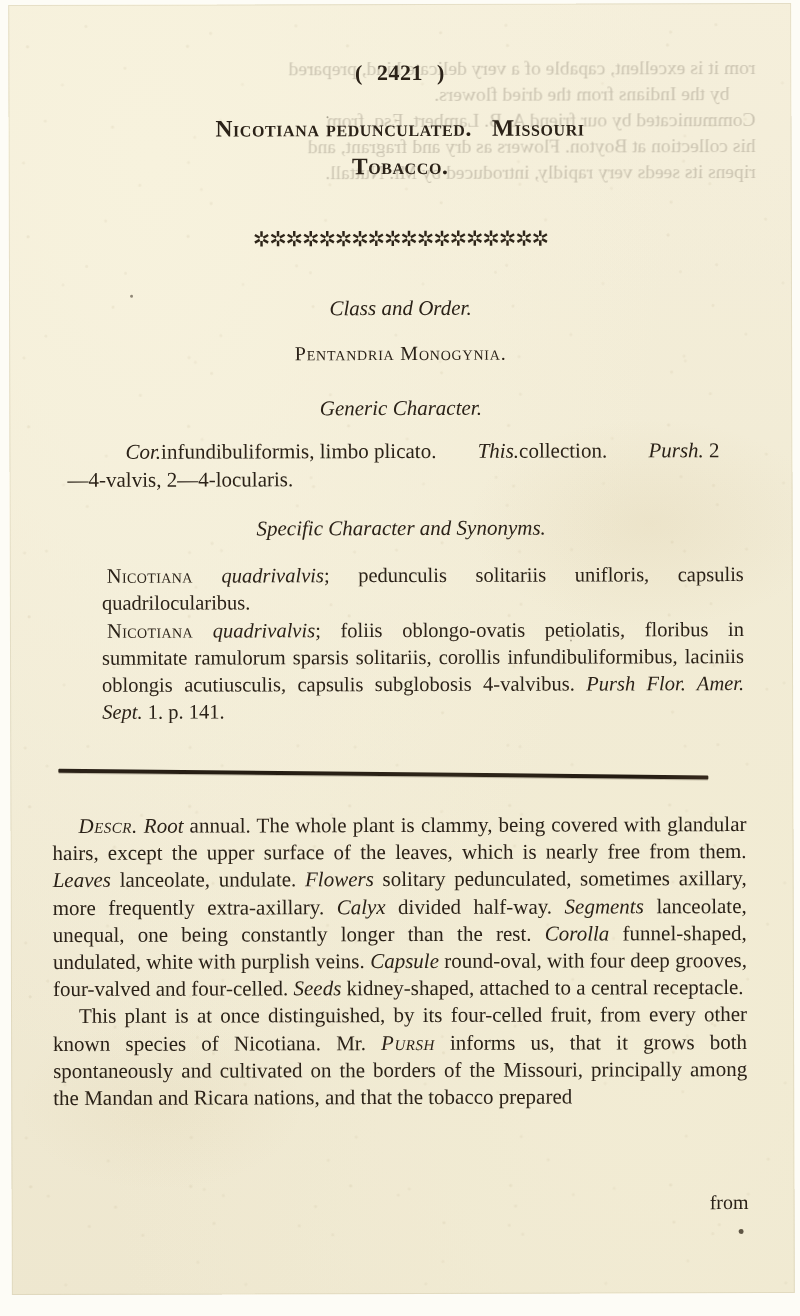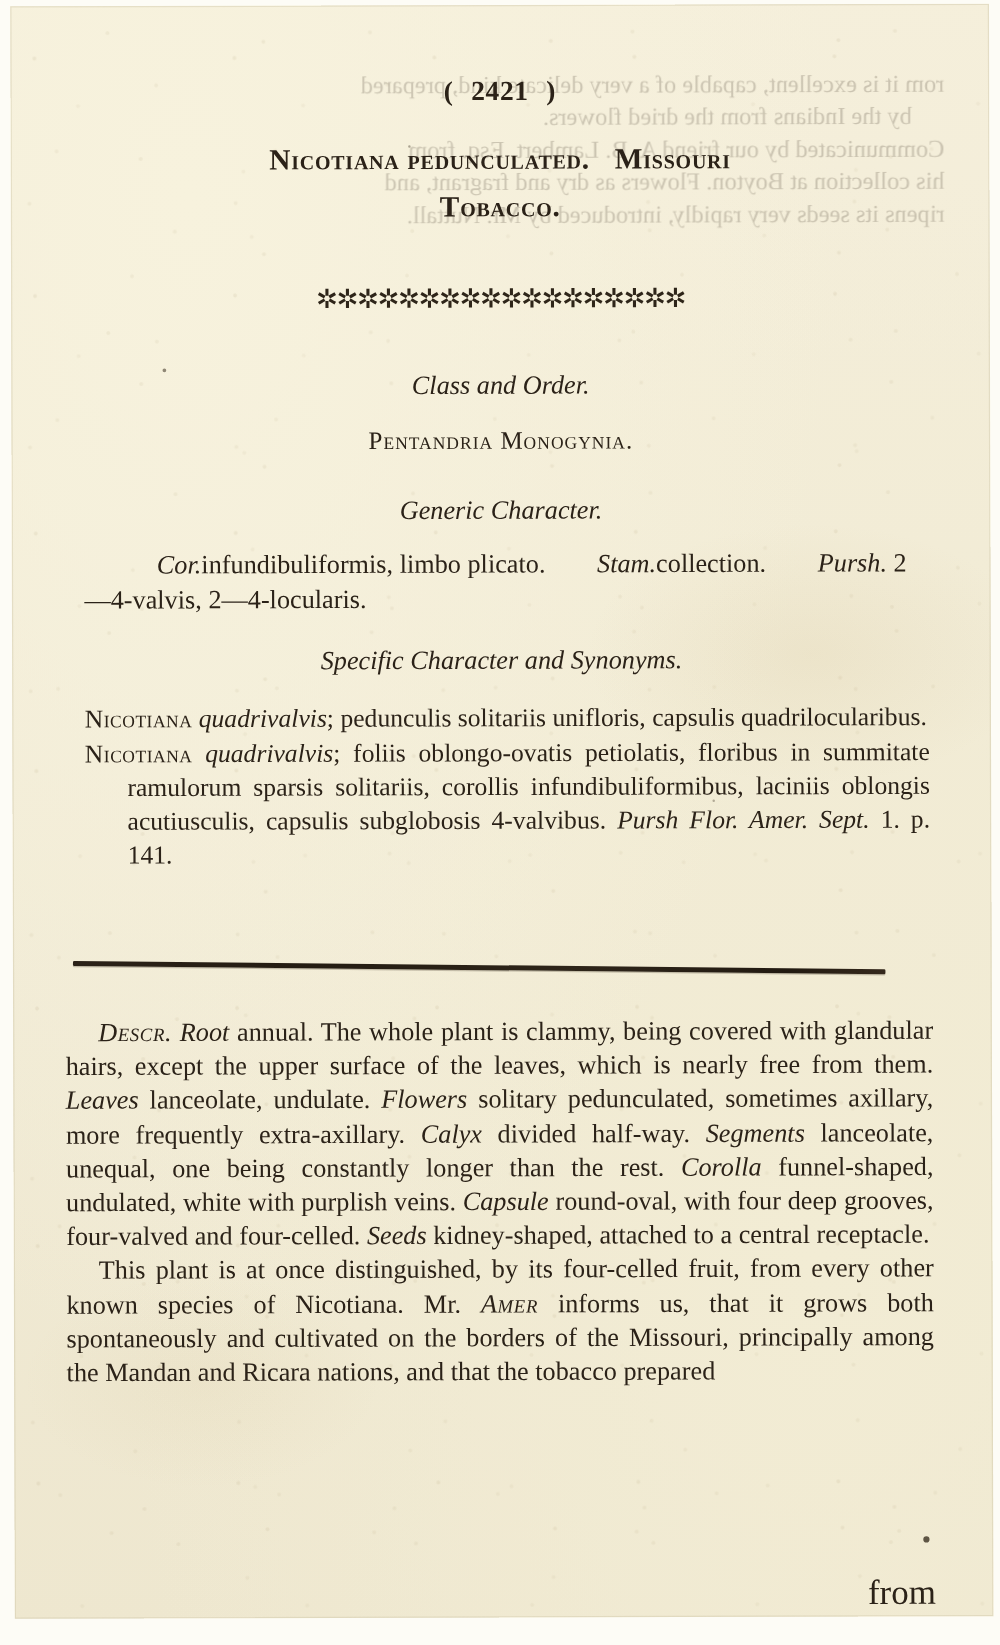--- a/index.html
+++ b/index.html
@@ -186,21 +186,21 @@
     width: 676px;
     font-size: 20.5px;
     line-height: 27px;
   }
   .syn-entry {
     padding-left: 34px;
     text-indent: -34px;
     margin-bottom: 1px;
     text-align: justify;
   }
-  .syn-entry .sc { font-variant: small-caps; letter-spacing: .4px; }
+  .syn-entry .sc { font-variant: small-caps; letter-spacing: .4px; margin-left: 39px; }
   .syn-entry i { font-style: italic; }
 
   
   .rule {
     position: absolute;
     left: 48px;
     top: 768px;
     width: 650px;
     height: 4px;
     background: linear-gradient(92deg,
@@ -222,22 +222,22 @@
   }
   .body-text p { margin: 0; }
   .body-text p + p { text-indent: 26px; }
   .body-text i { }
   .body-text .sc { font-variant: small-caps; letter-spacing: .5px; font-style: italic; }
 
   
   .catchword {
     position: absolute;
     right: 46px;
-    top: 1256px;
-    font-size: 28px;
+    top: 1188px;
+    font-size: 20px;
   }
 
   
   .fleck { position: absolute; background: #3a2f20; border-radius: 50%; pointer-events: none; }
 </style>
 </head>
 <body>
 
 <div class="page">
   <div class="leaf">
@@ -270,21 +270,21 @@
 
       <div class="ornament">✲✲✲✲✲✲✲✲✲✲✲✲✲✲✲✲✲✲</div>
 
       <div class="head-italic" style="top:292px;">Class and Order.</div>
       <div class="head-smallcaps" style="top:338px;">Pentandria Monogynia.</div>
 
       <div class="head-italic" style="top:392px;">Generic Character.</div>
 
       <div class="generic-char">
         <i>Cor.</i><span>infundibuliformis, limbo plicato.</span>
-        <i>Stam.</i><span>collection.</span>
+        <i>This.</i><span>collection.</span>
         <i>Pursh.</i>
         <span>2—4-valvis, 2—4-locularis.</span>
       </div>
 
       <div class="head-italic" style="top:512px;">Specific Character and Synonyms.</div>
 
       <div class="synonyms">
         <div class="syn-entry">
           <span class="sc">Nicotiana</span>
           <i>quadrivalvis</i><span>; pedunculis solitariis unifloris, capsulis quadrilocularibus.</span>
@@ -298,21 +298,21 @@
       </div>
 
       <div class="rule"></div>
 
       <div class="body-text">
         <p>
           <span style="display:inline-block;width:26px;"></span><span class="sc">Descr.</span>
           <i>Root</i><span> annual. The whole plant is clammy, being covered with glandular hairs, except the upper surface of the leaves, which is nearly free from them. </span><i>Leaves</i><span> lanceolate, undulate. </span><i>Flowers</i><span> solitary pedunculated, sometimes axillary, more frequently extra-axillary. </span><i>Calyx</i><span> divided half-way. </span><i>Segments</i><span> lanceolate, unequal, one being constantly longer than the rest. </span><i>Corolla</i><span> funnel-shaped, undulated, white with purplish veins. </span><i>Capsule</i><span> round-oval, with four deep grooves, four-valved and four-celled. </span><i>Seeds</i><span> kidney-shaped, attached to a central receptacle.</span>
         </p>
         <p>
-          <span>This plant is at once distinguished, by its four-celled fruit, from every other known species of Nicotiana. Mr. </span><span class="sc">Amer</span><span> informs us, that it grows both spontaneously and cultivated on the borders of the Missouri, principally among the Mandan and Ricara nations, and that the tobacco prepared</span>
+          <span>This plant is at once distinguished, by its four-celled fruit, from every other known species of Nicotiana. Mr. </span><span class="sc">Pursh</span><span> informs us, that it grows both spontaneously and cultivated on the borders of the Missouri, principally among the Mandan and Ricara nations, and that the tobacco prepared</span>
         </p>
       </div>
 
       <div class="catchword">from</div>
 
     </div>
 
     <span class="fleck" style="left:121px;top:290px;width:3px;height:3px;opacity:.55;"></span>
     <span class="fleck" style="left:727px;top:1226px;width:5px;height:5px;opacity:.8;"></span>
     <span class="fleck" style="left:318px;top:112px;width:2px;height:2px;opacity:.4;"></span>

